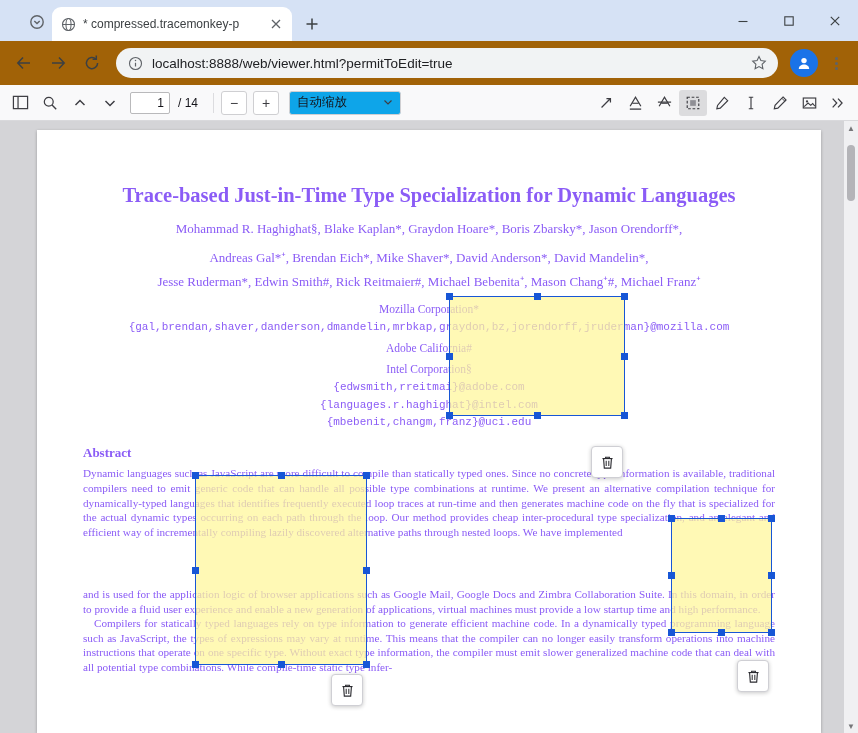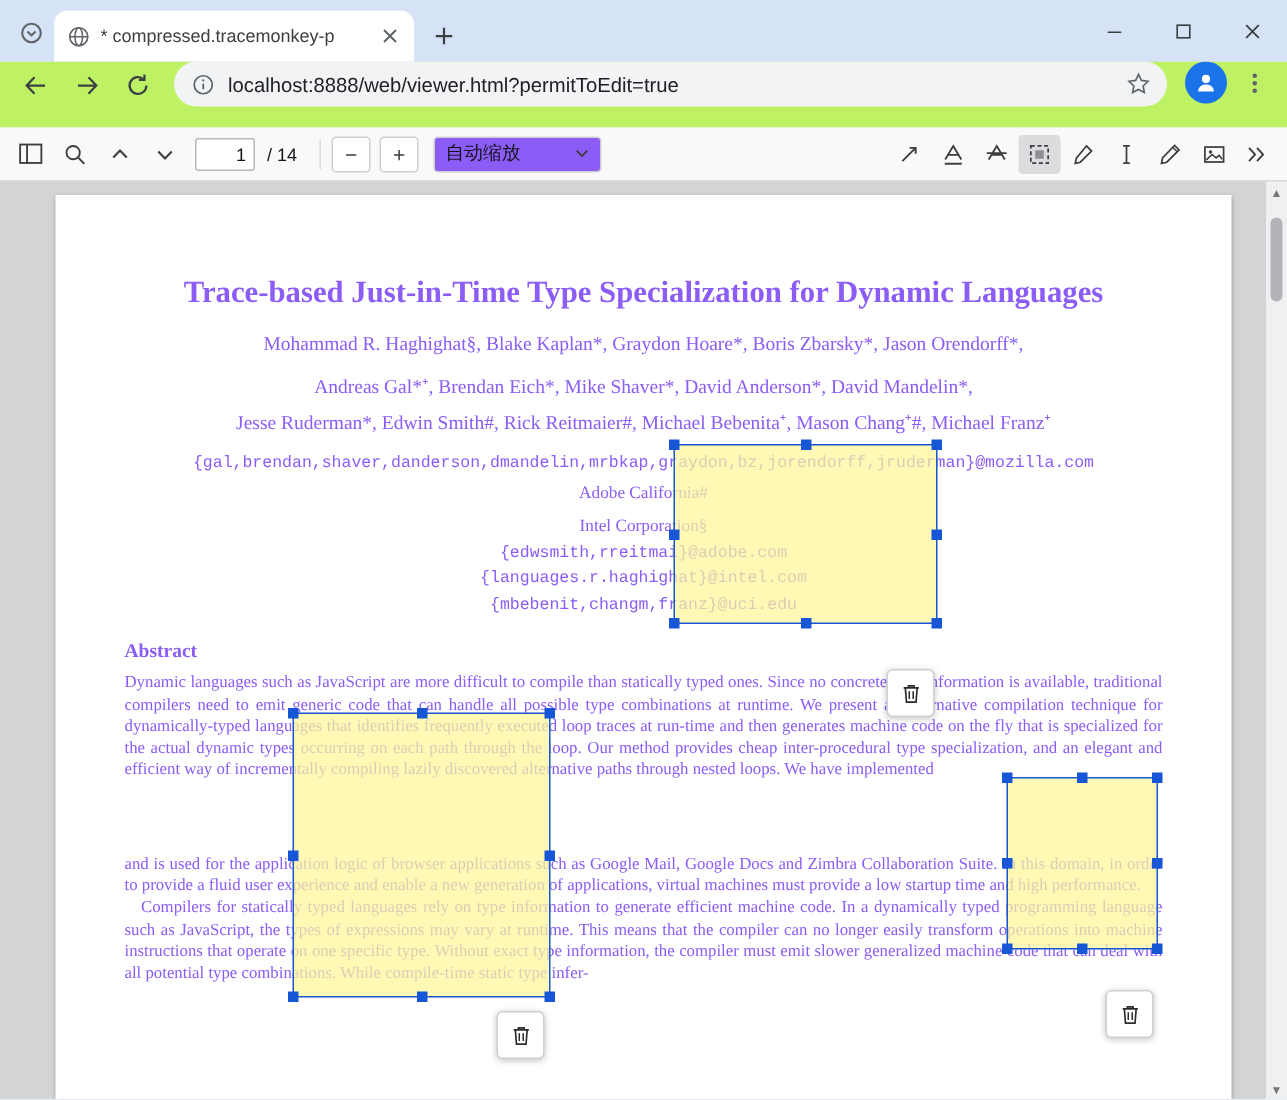--- a/index.html
+++ b/index.html
@@ -15,21 +15,21 @@
     display: flex; flex-direction: column;
     background: #d6e2f5;
   }
 
   
   .tabstrip {
     height: 41px;
     background: #d6e2f5;
     display: flex;
     align-items: flex-end;
-    padding-left: 6px;
+    padding-left: 22px;
     position: relative;
   }
   .tab-left-btn {
     width: 30px; height: 30px;
     margin-bottom: 4px;
     display: flex; align-items: center; justify-content: center;
     border-radius: 50%;
   }
   .tab-left-btn svg { display:block; }
   .tab {
@@ -82,23 +82,23 @@
   }
   .wc-btn {
     width: 46px; height: 34px;
     display: flex; align-items: center; justify-content: center;
     color: #3c4043;
   }
 
   
   .toolbar {
     height: 44px;
-    background: #bef264;
-    display: flex;
-    align-items: flex-start;
+    background: #a16207;
+    display: flex;
+    align-items: center;
     padding: 0 8px;
     gap: 2px;
   }
   .nav-btn {
     width: 32px; height: 32px;
     display: flex; align-items: center; justify-content: center;
     border-radius: 50%;
     color: #5f6368;
   }
   .omnibox {
@@ -181,21 +181,21 @@
     border: 1px solid #cfcfd2;
     background: #fff;
     border-radius: 3px;
     display: flex; align-items: center; justify-content: center;
     font-size: 14px; color: #3d3d42;
   }
   .zoom-select {
     height: 24px;
     min-width: 112px;
     border: 1px solid #cfcfd2;
-    background: #8b5cf6;
+    background: #0ea5e9;
     border-radius: 3px;
     display: flex; align-items: center;
     justify-content: space-between;
     padding: 0 7px;
     font-size: 12.5px;
     color: #15141a;
     margin-left: 8px;
   }
   .pdf-right {
     margin-left: auto;
@@ -521,20 +521,21 @@
   </div>
 
   <div class="viewer">
     <div class="page">
       <div class="paper">
         <div class="ptitle">Trace-based Just-in-Time Type Specialization for Dynamic Languages</div>
         <div class="authors" style="margin-top:-6px">Mohammad R. Haghighat§, Blake Kaplan*, Graydon Hoare*, Boris Zbarsky*, Jason Orendorff*,</div>
         <div class="authors">Andreas Gal*⁺, Brendan Eich*, Mike Shaver*, David Anderson*, David Mandelin*,</div>
         <div class="authors" style="margin-top:-6px">Jesse Ruderman*, Edwin Smith#, Rick Reitmaier#, Michael Bebenita⁺, Mason Chang⁺#, Michael Franz⁺</div>
 
+        <div class="affil">Mozilla Corporation*</div>
         <div class="affil mono">{gal,brendan,shaver,danderson,dmandelin,mrbkap,graydon,bz,jorendorff,jruderman}@mozilla.com</div>
         <div class="affil" style="margin-top:4px">Adobe California#</div>
         <div class="affil" style="margin-top:4px">Intel Corporation§</div>
         <div class="affil mono">{edwsmith,rreitmai}@adobe.com</div>
         <div class="affil mono">{languages.r.haghighat}@intel.com</div>
         <div class="affil mono">{mbebenit,changm,franz}@uci.edu</div>
 
         <div class="cols">
           <div class="col">
             <div class="sechead">Abstract</div>

